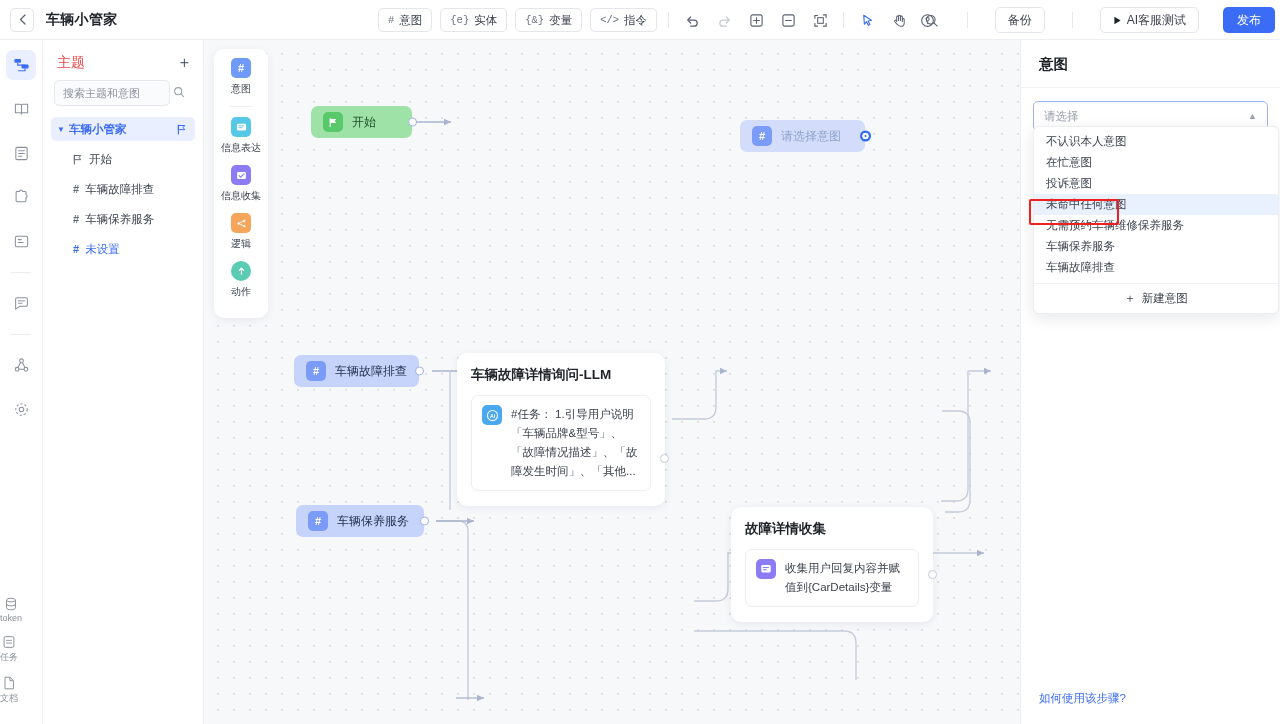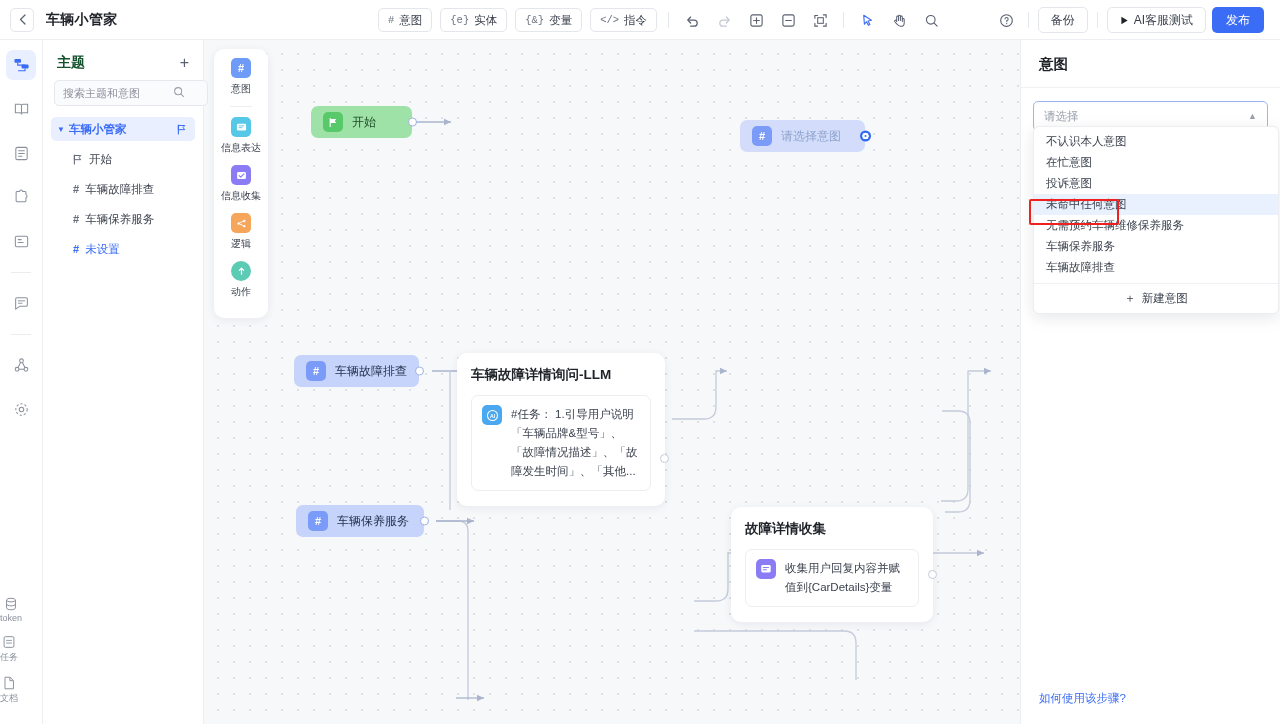--- a/index.html
+++ b/index.html
@@ -33,21 +33,21 @@
   }
   .chip .glyph { font-size: 10.5px; color: #6b7280; font-family: "Liberation Mono", monospace; }
   .tsep { width: 1px; height: 16px; background: #e6e8ec; margin: 0 3px; }
   .ticon {
     width: 24px; height: 24px; display: flex; align-items: center; justify-content: center;
     color: #5a6170; cursor: pointer; border-radius: 4px;
   }
   .ticon.disabled { color: #c5c9d1; }
   .ticon.active { color: #3b6cf5; }
 
-  .tool-right { position: absolute; right: 16px; top: 0; height: 40px; display: flex; align-items: center; gap: 6px; }
+  .tool-right { position: absolute; right: 5px; top: 0; height: 40px; display: flex; align-items: center; gap: 24px; }
   .ghost-btn {
     height: 26px; padding: 0 12px; border: 1px solid #e3e6eb; border-radius: 5px; background: #fff;
     font-size: 12px; color: #3b414d; display: flex; align-items: center; gap: 5px; cursor: pointer;
   }
   .primary-btn {
     height: 26px; padding: 0 14px; border-radius: 5px; background: #3b6cf5; color: #fff;
     font-size: 12px; display: flex; align-items: center; cursor: pointer; border: none;
   }
 
   
@@ -65,25 +65,25 @@
   .rail-bottom { position: absolute; bottom: 8px; left: 0; width: 43px; display: flex; flex-direction: column; align-items: flex-start; }
   .rail-bi { display: flex; flex-direction: column; align-items: center; margin-bottom: 11px; cursor: pointer; color: #8a909c; }
   .rail-bi .lbl { font-size: 9px; margin-top: 1px; color: #8a909c; }
 
   
   .topics {
     position: absolute; top: 40px; left: 43px; width: 161px; height: 684px;
     background: #fff; border-right: 1px solid #eceef1; z-index: 25;
   }
   .topics-head { display: flex; align-items: center; justify-content: space-between; padding: 14px 14px 8px 14px; }
-  .topics-title { font-size: 14px; font-weight: 700; color: #14532d; }
+  .topics-title { font-size: 14px; font-weight: 400; color: #ef4444; }
   .plus-btn { font-size: 16px; color: #5a6170; cursor: pointer; line-height: 1; }
   .search-wrap { margin: 0 11px; position: relative; }
   .search-box {
-    width: 154px; height: 26px; border: 1px solid #e6e8ec; border-radius: 5px; background: #fafbfc;
+    width: 116px; height: 26px; border: 1px solid #e6e8ec; border-radius: 5px; background: #fafbfc;
     font-size: 11px; color: #8a909c; padding: 0 24px 0 8px; display: flex; align-items: center;
   }
   .search-ic { position: absolute; right: 7px; top: 6px; color: #9aa0ac; }
   .tree { margin-top: 11px; }
   .tree-row {
     height: 24px; display: flex; align-items: center; font-size: 11.5px; color: #3b414d;
     cursor: pointer; margin: 0 8px 6px 8px; border-radius: 5px; padding-left: 6px;
   }
   .tree-row.sel { background: #e9efff; color: #3b6cf5; font-weight: 700; }
   .tree-row .caret { font-size: 8px; margin-right: 4px; color: #3b6cf5; }

